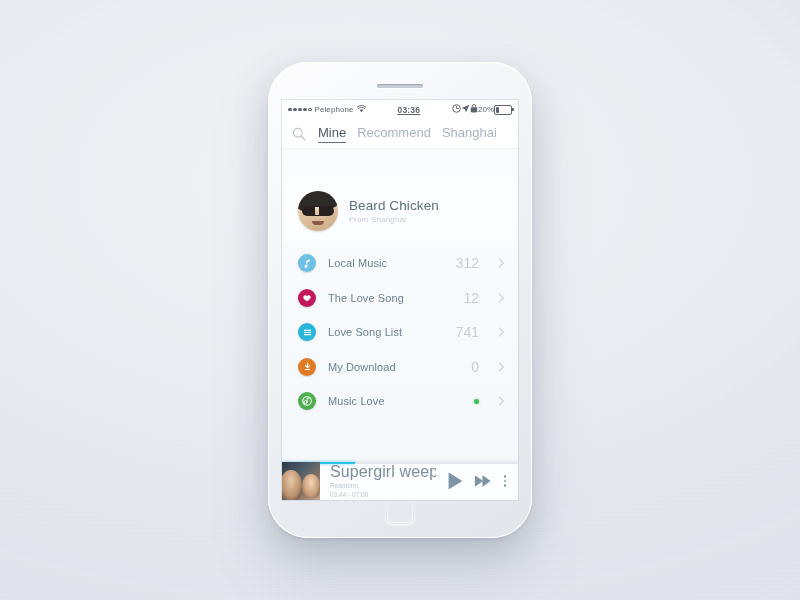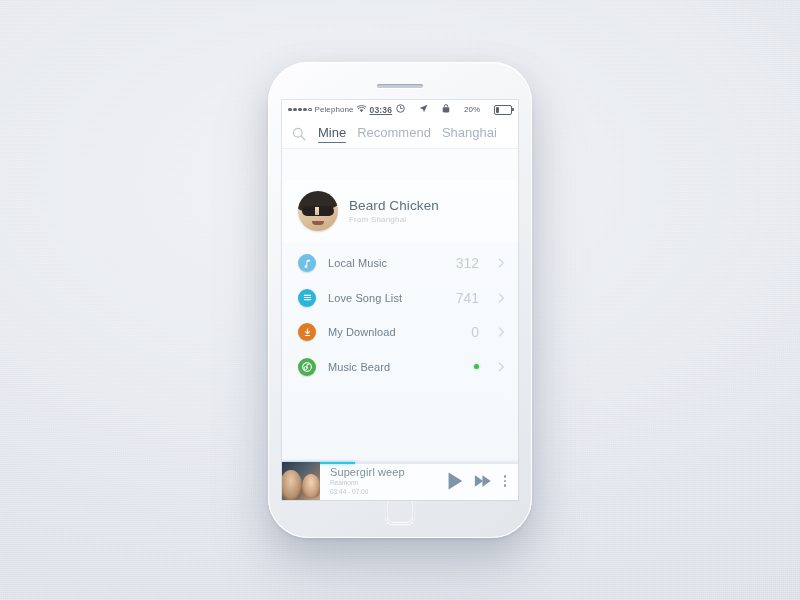--- a/index.html
+++ b/index.html
@@ -101,21 +101,21 @@
     flex: 0 0 19px;
     display: flex;
     align-items: center;
     padding: 0 6px;
     font-size: 8.5px;
     color: #5b6470;
     background: #ffffff;
   }
   .sb-left  { display: flex; align-items: center; gap: 3px; }
   .sb-mid   { flex: 1; text-align: center; font-weight: bold; letter-spacing: .2px; text-decoration: underline; }
-  .sb-right { display: flex; align-items: center; gap: 14px; }
+  .sb-right { display: flex; align-items: center; gap: 0; }
   .dots { display: flex; gap: 1.5px; align-items: center; }
   .dots i {
     width: 3.5px; height: 3.5px; border-radius: 50%;
     background: #5b6470; display: block;
   }
   .dots i.hollow { background: transparent; box-shadow: inset 0 0 0 1px #5b6470; }
   .carrier { font-size: 8px; letter-spacing: .1px; }
   .battery {
     width: 16px; height: 8px; border-radius: 2px;
     border: 1px solid #5b6470; position: relative; display: inline-block;
@@ -266,21 +266,21 @@
     position:absolute; left:-2px; bottom:0; width:22px; height:30px;
     background: radial-gradient(ellipse at 50% 35%, #e8c9a8 0%, #b98f6c 60%, #3d3330 100%);
     border-radius: 50% 50% 35% 35%;
   }
   .album .f2 {
     position:absolute; right:0px; bottom:2px; width:18px; height:24px;
     background: radial-gradient(ellipse at 50% 35%, #f2d6b6 0%, #c79b77 60%, #5a4a42 100%);
     border-radius: 50% 50% 35% 35%;
   }
   .track-info { flex: 1; display: flex; flex-direction: column; gap: 0px; padding-left: 2px; min-width: 0; }
-  .track-title { font-size: 11px; color: #7d8e9d; letter-spacing: .1px; white-space: nowrap; overflow: hidden; }
+  .track-title { font-size: 16px; color: #7d8e9d; letter-spacing: .1px; white-space: nowrap; overflow: hidden; }
   .track-artist { font-size: 6.5px; color: #c0cad3; line-height: 1.5; }
   .track-time { font-size: 6.5px; color: #c0cad3; line-height: 1.4; }
   .ctrl { flex: 0 0 auto; cursor: pointer; display: flex; align-items: center; justify-content: center; }
   .kebab { display: flex; flex-direction: column; gap: 2px; padding: 0 4px; cursor: pointer; }
   .kebab i { width: 2.5px; height: 2.5px; border-radius: 50%; background: #8fa0ad; display: block; }
 </style>
 </head>
 <body>
 
 <div class="scene">
@@ -375,20 +375,34 @@
             </span>
             <span class="row-label">Local Music</span>
             <span class="row-count">312</span>
             <span class="chevron">
               <svg width="7" height="10" viewBox="0 0 7 10">
                   <path d="M1.3 1 L5.4 5 L1.3 9" fill="none" stroke="currentColor" stroke-width="1.1" stroke-linecap="round"></path>
                 </svg>
             </span>
           </div>
 
+          <div class="row">
+            <span class="row-icon" style="background:#c2185b">
+              <svg width="10" height="10" viewBox="0 0 12 12">
+                <path d="M6 10 C1.6 7.2 1 5.3 1.9 4 A2.3 2.3 0 0 1 6 4 A2.3 2.3 0 0 1 10.1 4 C11 5.3 10.4 7.2 6 10 Z" fill="#fff"></path>
+              </svg>
+            </span>
+            <span class="row-label">The Love Song</span>
+            <span class="row-count">12</span>
+            <span class="chevron">
+              <svg width="7" height="10" viewBox="0 0 7 10">
+                  <path d="M1.3 1 L5.4 5 L1.3 9" fill="none" stroke="currentColor" stroke-width="1.1" stroke-linecap="round"></path>
+                </svg>
+            </span>
+          </div>
 
           <div class="row">
             <span class="row-icon" style="background:#29b6d8">
               <svg width="11" height="11" viewBox="0 0 12 12">
                 <rect x="2" y="3.1" width="8" height="1.2" rx="0.6" fill="#fff"></rect>
                 <rect x="2" y="5.4" width="8" height="1.2" rx="0.6" fill="#fff"></rect>
                 <rect x="2" y="7.7" width="8" height="1.2" rx="0.6" fill="#fff"></rect>
               </svg>
             </span>
             <span class="row-label">Love Song List</span>
@@ -417,21 +431,21 @@
           </div>
 
           <div class="row">
             <span class="row-icon" style="background:#4caf50">
               <svg width="12" height="12" viewBox="0 0 12 12">
                 <circle cx="6" cy="6" r="4.3" fill="none" stroke="#fff" stroke-width="1.1"></circle>
                 <circle cx="4.6" cy="7.1" r="1.5" fill="none" stroke="#fff" stroke-width="1"></circle>
                 <path d="M6.1 7.1 V3.5 L8.6 2.9" fill="none" stroke="#fff" stroke-width="1" stroke-linecap="round"></path>
               </svg>
             </span>
-            <span class="row-label">Music Beard</span>
+            <span class="row-label">Music Love</span>
             <span class="green-dot"></span>
             <span class="chevron">
               <svg width="7" height="10" viewBox="0 0 7 10">
                   <path d="M1.3 1 L5.4 5 L1.3 9" fill="none" stroke="currentColor" stroke-width="1.1" stroke-linecap="round"></path>
                 </svg>
             </span>
           </div>
 
         </div>
 

